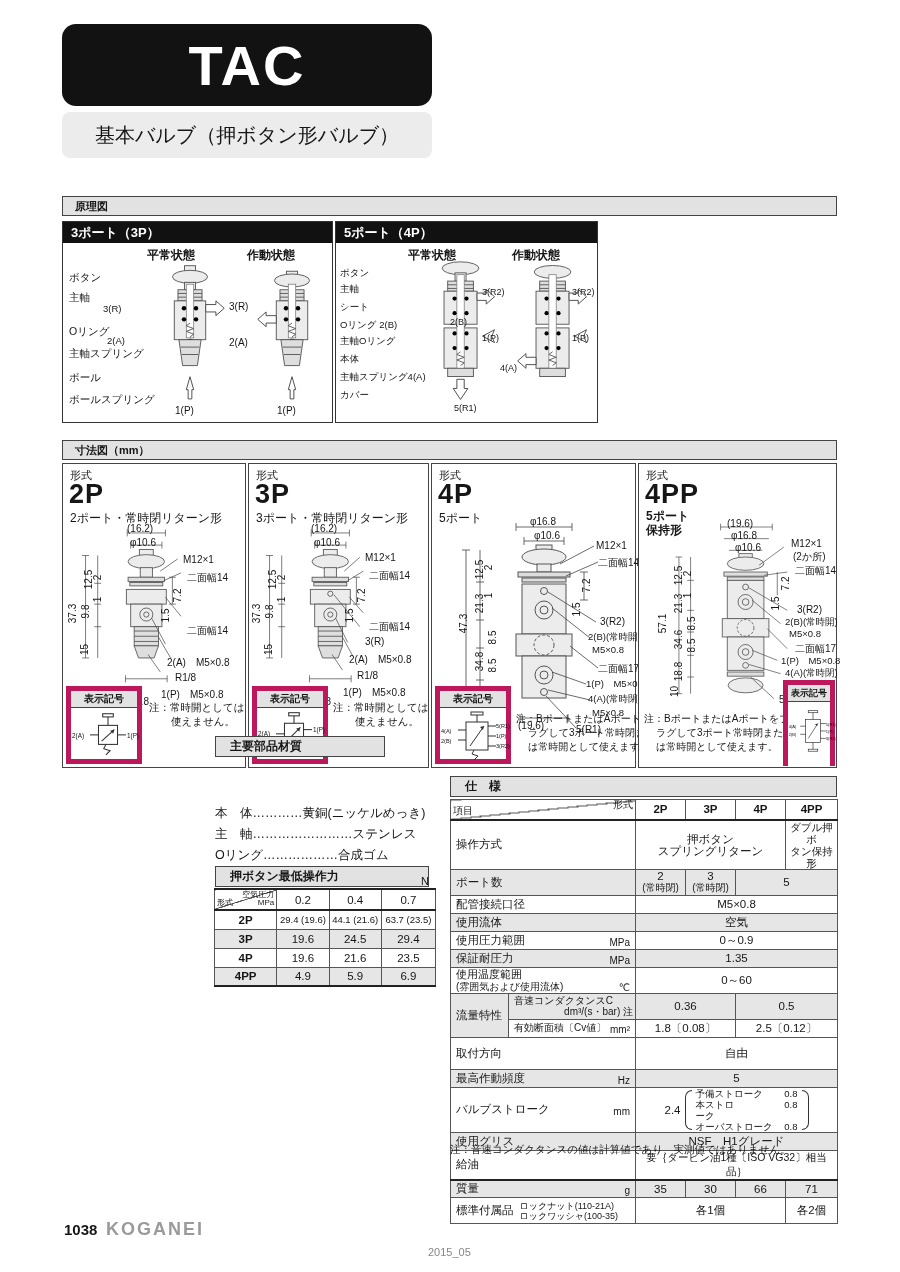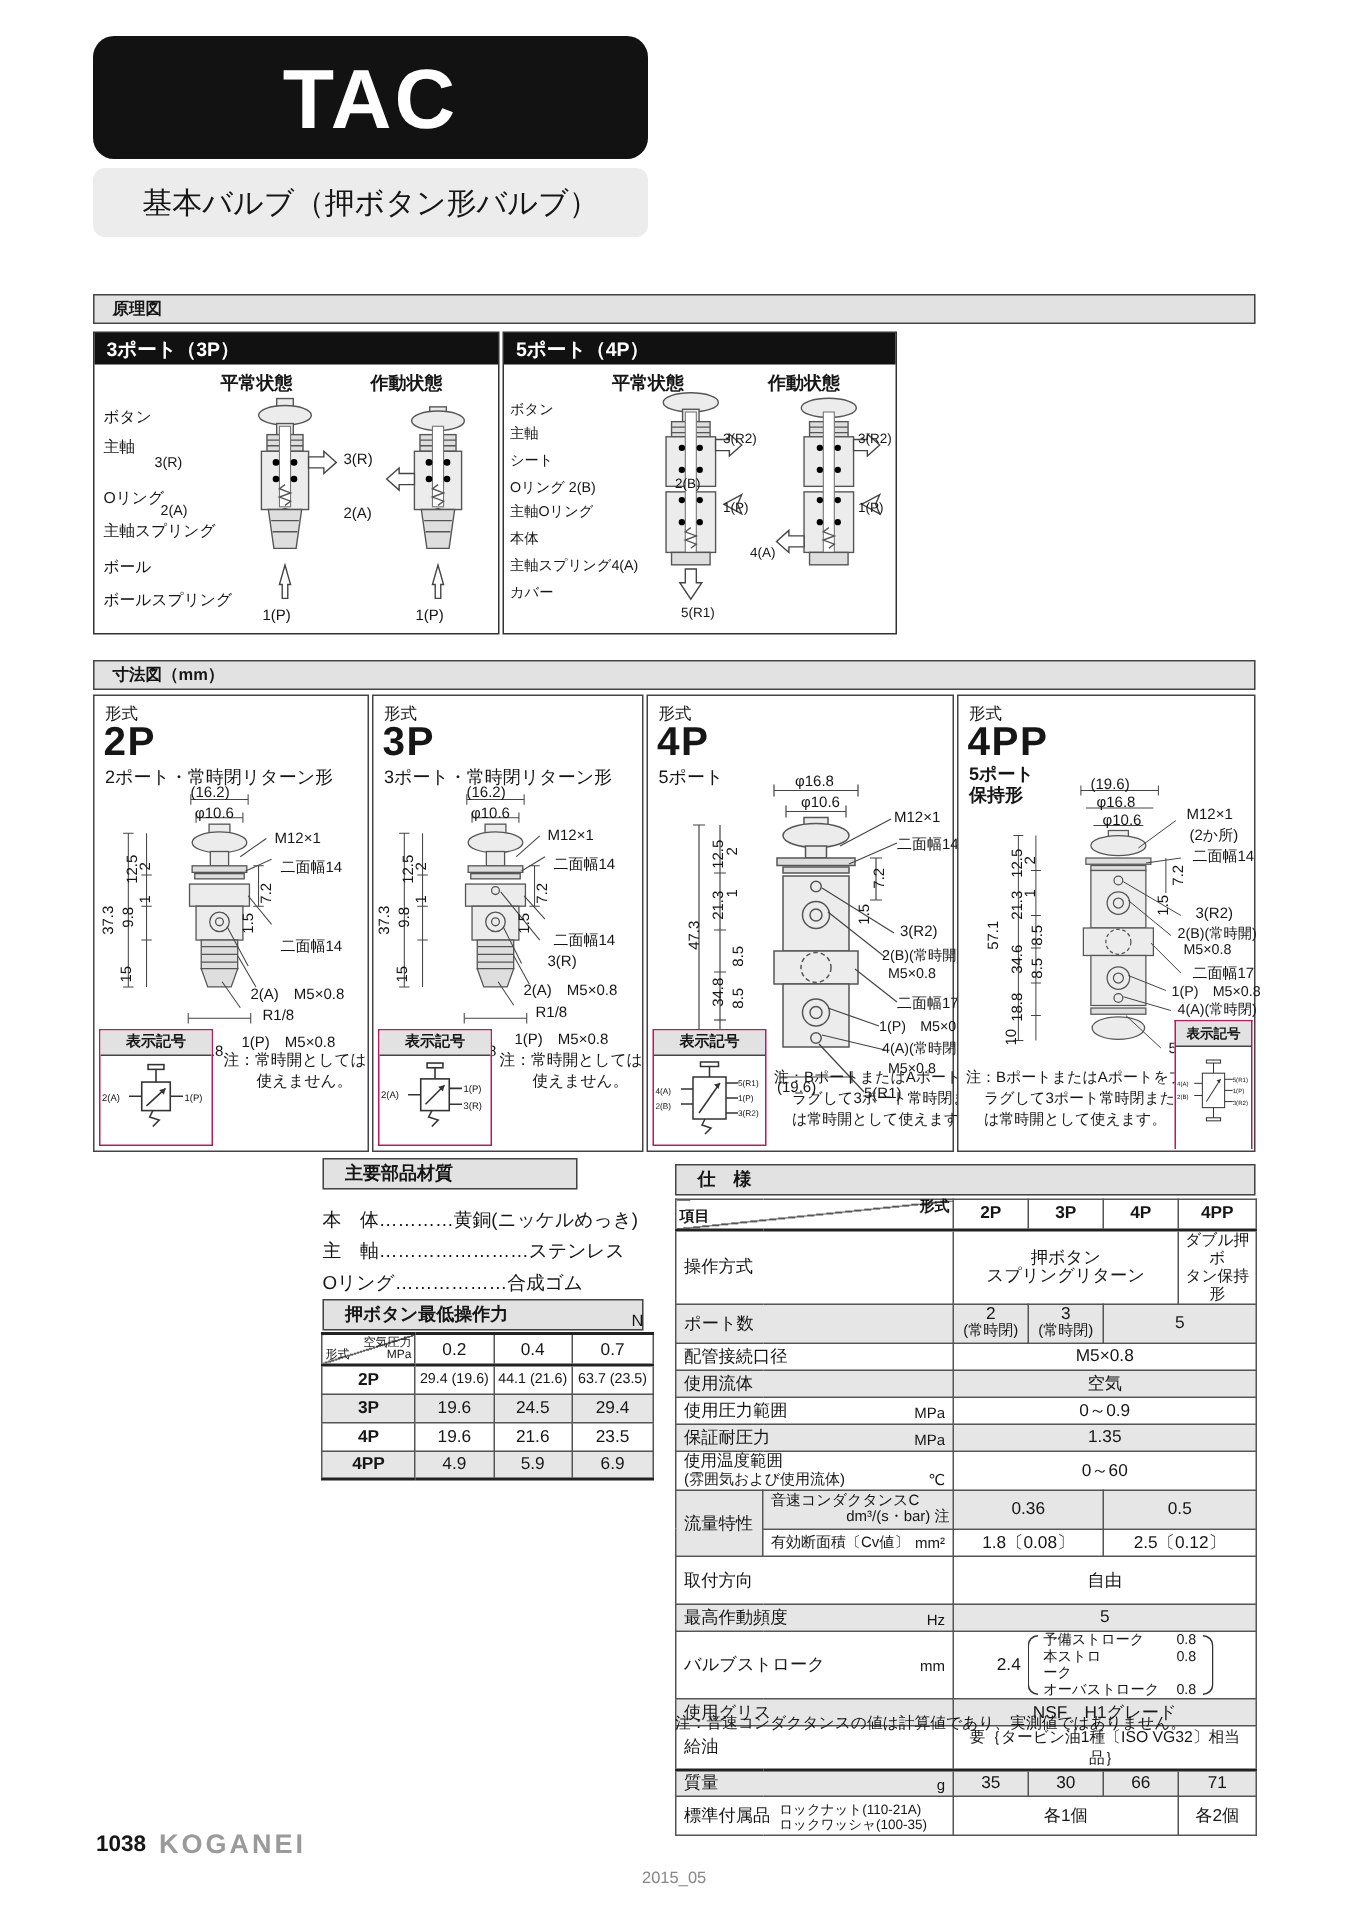--- a/index.html
+++ b/index.html
@@ -24,21 +24,21 @@
   .part{position:absolute;font-size:10.5px;white-space:nowrap;}
   .pp{position:absolute;font-size:10px;white-space:nowrap;}
   
   .dimcol{border:1px solid #444;background:#fff;box-sizing:border-box;position:absolute;top:463px;height:305px;}
   .kata{position:absolute;left:7px;top:4px;font-size:11px;}
   .mcode{position:absolute;left:6px;top:15px;font-size:27px;font-weight:bold;letter-spacing:1px;}
   .msub{position:absolute;left:7px;font-size:12px;white-space:nowrap;}
   .drawing{position:absolute;}
   .ann{position:absolute;font-size:10px;white-space:nowrap;}
   .ann.rot{transform:rotate(-90deg);transform-origin:center;}
-  .symbox{position:absolute;border:1px solid #be185d;background:#fff;box-sizing:border-box;}
+  .symbox{position:absolute;border:5px solid #be185d;background:#fff;box-sizing:border-box;}
   .symbox .sh{background:#e2e2e2;border-bottom:1px solid #444;font-size:10px;font-weight:bold;
               text-align:center;height:16px;line-height:16px;}
   .note{position:absolute;font-size:10.5px;line-height:14px;white-space:nowrap;}
   
   .hbox{border:1px solid #444;background:#e2e2e2;box-sizing:border-box;font-size:12px;font-weight:bold;
         display:flex;align-items:center;padding-left:14px;height:21px;}
   .matline{font-size:12.5px;line-height:21px;white-space:nowrap;}
   
   table{border-collapse:collapse;}
   .ftab td,.stab td{border:1px solid #555;font-size:11.5px;text-align:center;padding:0 2px;box-sizing:border-box;}
@@ -597,21 +597,21 @@
           <line x1="48" y1="50" x2="56" y2="50" stroke="#333"></line>
         <text x="1" y="35" font-size="6" fill="#111">4(A)</text>
         <text x="1" y="47" font-size="6" fill="#111">2(B)</text>
         <text x="56" y="31" font-size="6" fill="#111">5(R1)</text>
         <text x="56" y="42" font-size="6" fill="#111">1(P)</text>
         <text x="56" y="53" font-size="6" fill="#111">3(R2)</text>
       </svg>
     </div>
   </div>
 
-  <div class="abs hbox" style="left:215px;top:772px;width:170px;">主要部品材質</div>
+  <div class="abs hbox" style="left:215px;top:736px;width:170px;">主要部品材質</div>
   <div class="abs" style="left:215px;top:803px;">
     <div class="matline">本　体…………黄銅(ニッケルめっき)</div>
     <div class="matline">主　軸……………………ステンレス</div>
     <div class="matline">Oリング………………合成ゴム</div>
   </div>
 
   <div class="abs hbox" style="left:215px;top:866px;width:214px;">押ボタン最低操作力</div>
   <span class="abs" style="left:421px;top:875px;font-size:11px;">N</span>
   <table class="ftab abs" style="left:214px;top:888px;">
     <tbody>
@@ -656,21 +656,21 @@
     <colgroup>
         <col style="width:58px">
         <col style="width:127px">
         <col style="width:50px">
         <col style="width:50px">
         <col style="width:50px">
         <col style="width:52px">
       </colgroup>
     <tbody>
         <tr>
-      <td colspan="2" class="corner" style="height:20px;border-bottom:2px solid #222;font-weight:bold;">
+      <td colspan="2" class="corner" style="height:20px;border-bottom:2px solid #222;">
         <span class="c-bl" style="font-size:10px;">項目</span>
         <span class="c-tr" style="font-size:10px;">形式</span>
       </td>
       <td style="font-weight:bold;border-bottom:2px solid #222;">2P</td>
       <td style="font-weight:bold;border-bottom:2px solid #222;">3P</td>
       <td style="font-weight:bold;border-bottom:2px solid #222;">4P</td>
       <td style="font-weight:bold;border-bottom:2px solid #222;">4PP</td>
     </tr>
     <tr>
       <td colspan="2" class="lab" style="height:26px;">操作方式</td>

